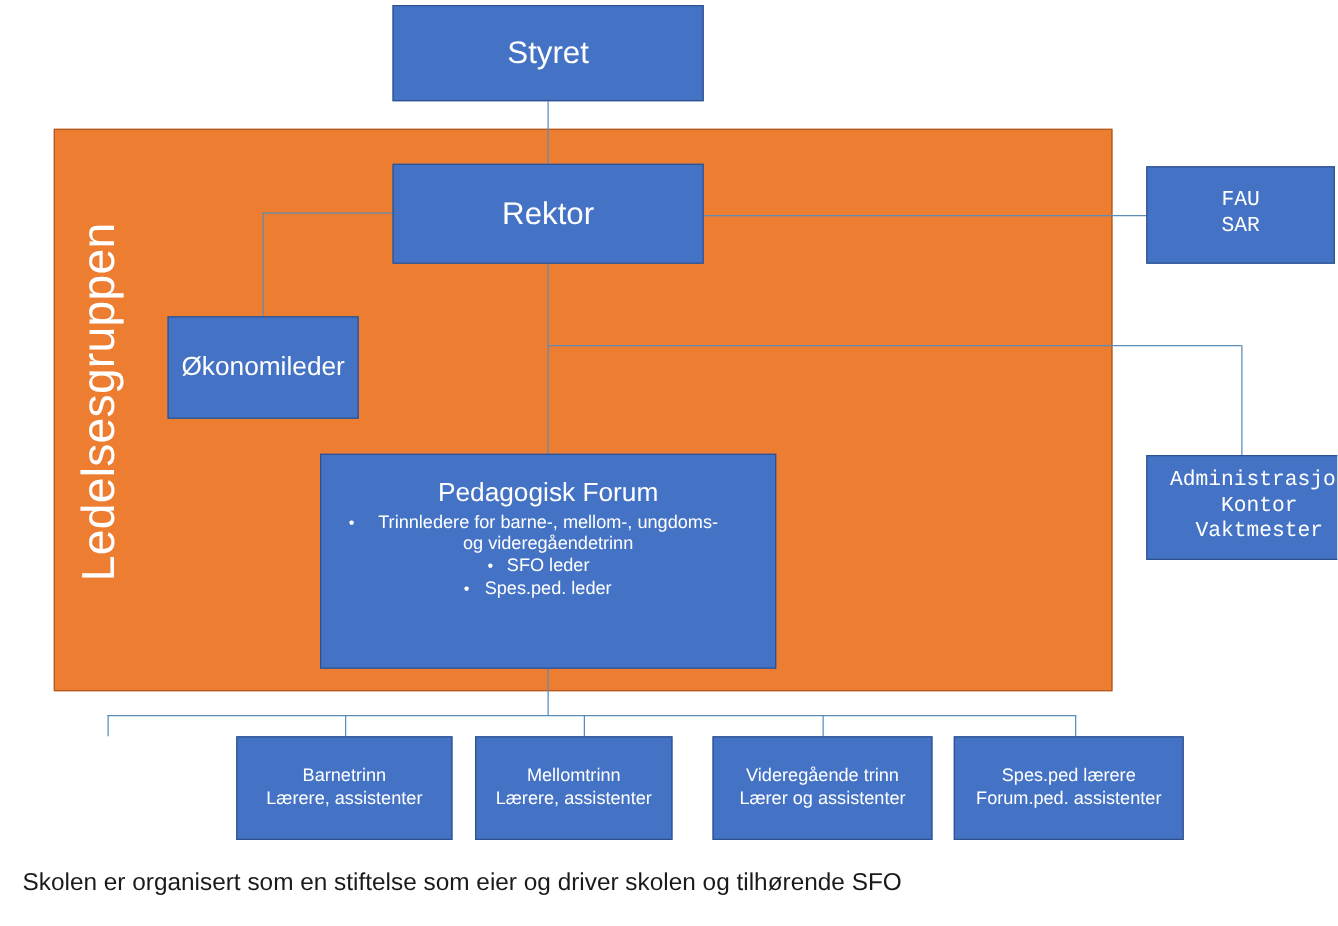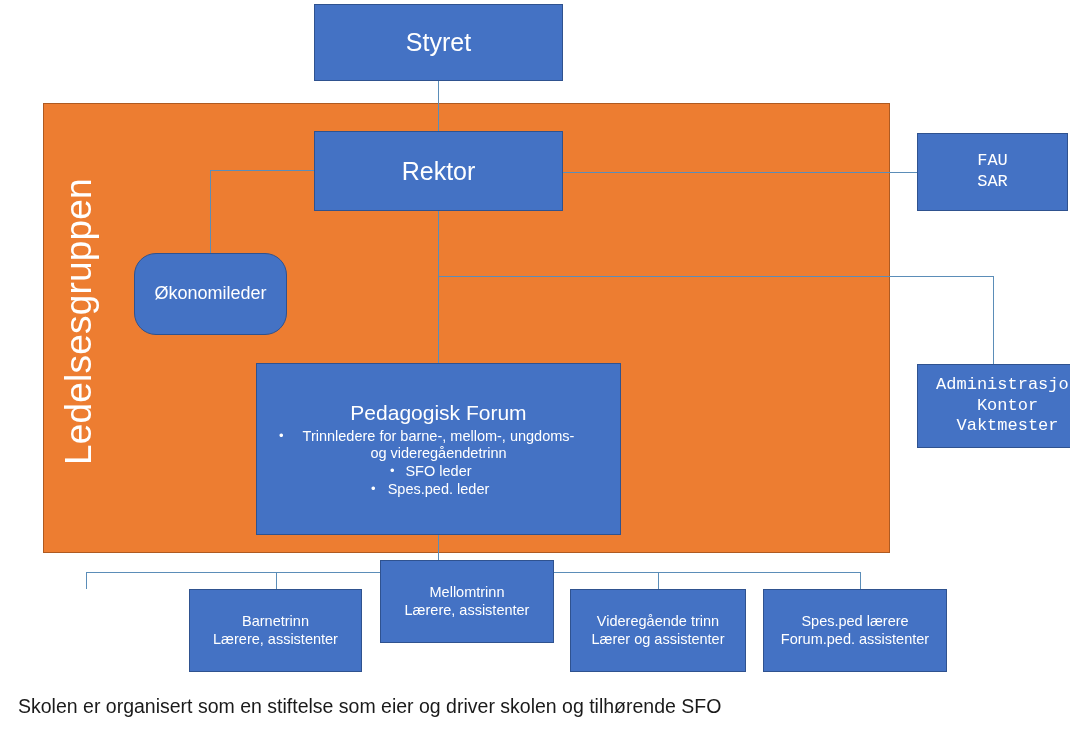--- a/index.html
+++ b/index.html
@@ -69,21 +69,21 @@
   #caption {
     position: absolute;
     color: #1a1a1a;
     font-size: 19.5px;
     white-space: nowrap;
   }
 
   
   .t-styret   { font-size: 25px; }
   .t-rektor   { font-size: 25px; align-items: flex-end; }
-  .t-okonomi  { font-size: 18px; border-radius: 22px; }
+  .t-okonomi  { font-size: 21px; }
   .t-side     { font-size: 17px; font-family: Liberation Mono, monospace; }
   .t-bottom   { font-size: 14.5px; }
   .t-pf-title { font-size: 21px; margin-bottom: 2px; }
   .t-pf-item  { font-size: 14.5px; }
 
   .bullets {
     list-style: none;
     margin: 0;
     padding: 0;
     width: 100%;
@@ -144,21 +144,21 @@
     <span class="line">FAU</span>
     <span class="line">SAR</span>
   </div>
 
   <div class="node t-side" style="left:917px; top:364px; width:181px; height:84px;">
     <span class="line">Administrasjon</span>
     <span class="line">Kontor</span>
     <span class="line">Vaktmester</span>
   </div>
 
-  <div class="node" style="left:256px; top:363px; width:365px; height:172px; justify-content:flex-start; padding-top:36px;">
+  <div class="node" style="left:256px; top:363px; width:365px; height:172px; justify-content:flex-start; padding-top:18px;">
     <span class="line t-pf-title">Pedagogisk Forum</span>
     <ul class="bullets">
       <li class="t-pf-item">
         <span class="bullet" style="left:22px; top:0;">•</span>
         <span>Trinnledere for barne-, mellom-, ungdoms-</span>
       </li>
       <li class="t-pf-item">
         <span>og videregåendetrinn</span>
       </li>
       <li class="t-pf-item">
@@ -171,21 +171,21 @@
       </li>
     </ul>
   </div>
 
 
   <div class="node t-bottom" style="left:189px; top:589px; width:173px; height:83px;">
     <span class="line">Barnetrinn</span>
     <span class="line">Lærere, assistenter</span>
   </div>
 
-  <div class="node t-bottom" style="left:380px; top:560px; width:174px; height:83px;">
+  <div class="node t-bottom" style="left:380px; top:589px; width:158px; height:83px;">
     <span class="line">Mellomtrinn</span>
     <span class="line">Lærere, assistenter</span>
   </div>
 
   <div class="node t-bottom" style="left:570px; top:589px; width:176px; height:83px;">
     <span class="line">Videregående trinn</span>
     <span class="line">Lærer og assistenter</span>
   </div>
 
   <div class="node t-bottom" style="left:763px; top:589px; width:184px; height:83px;align-items:flex-end;">

